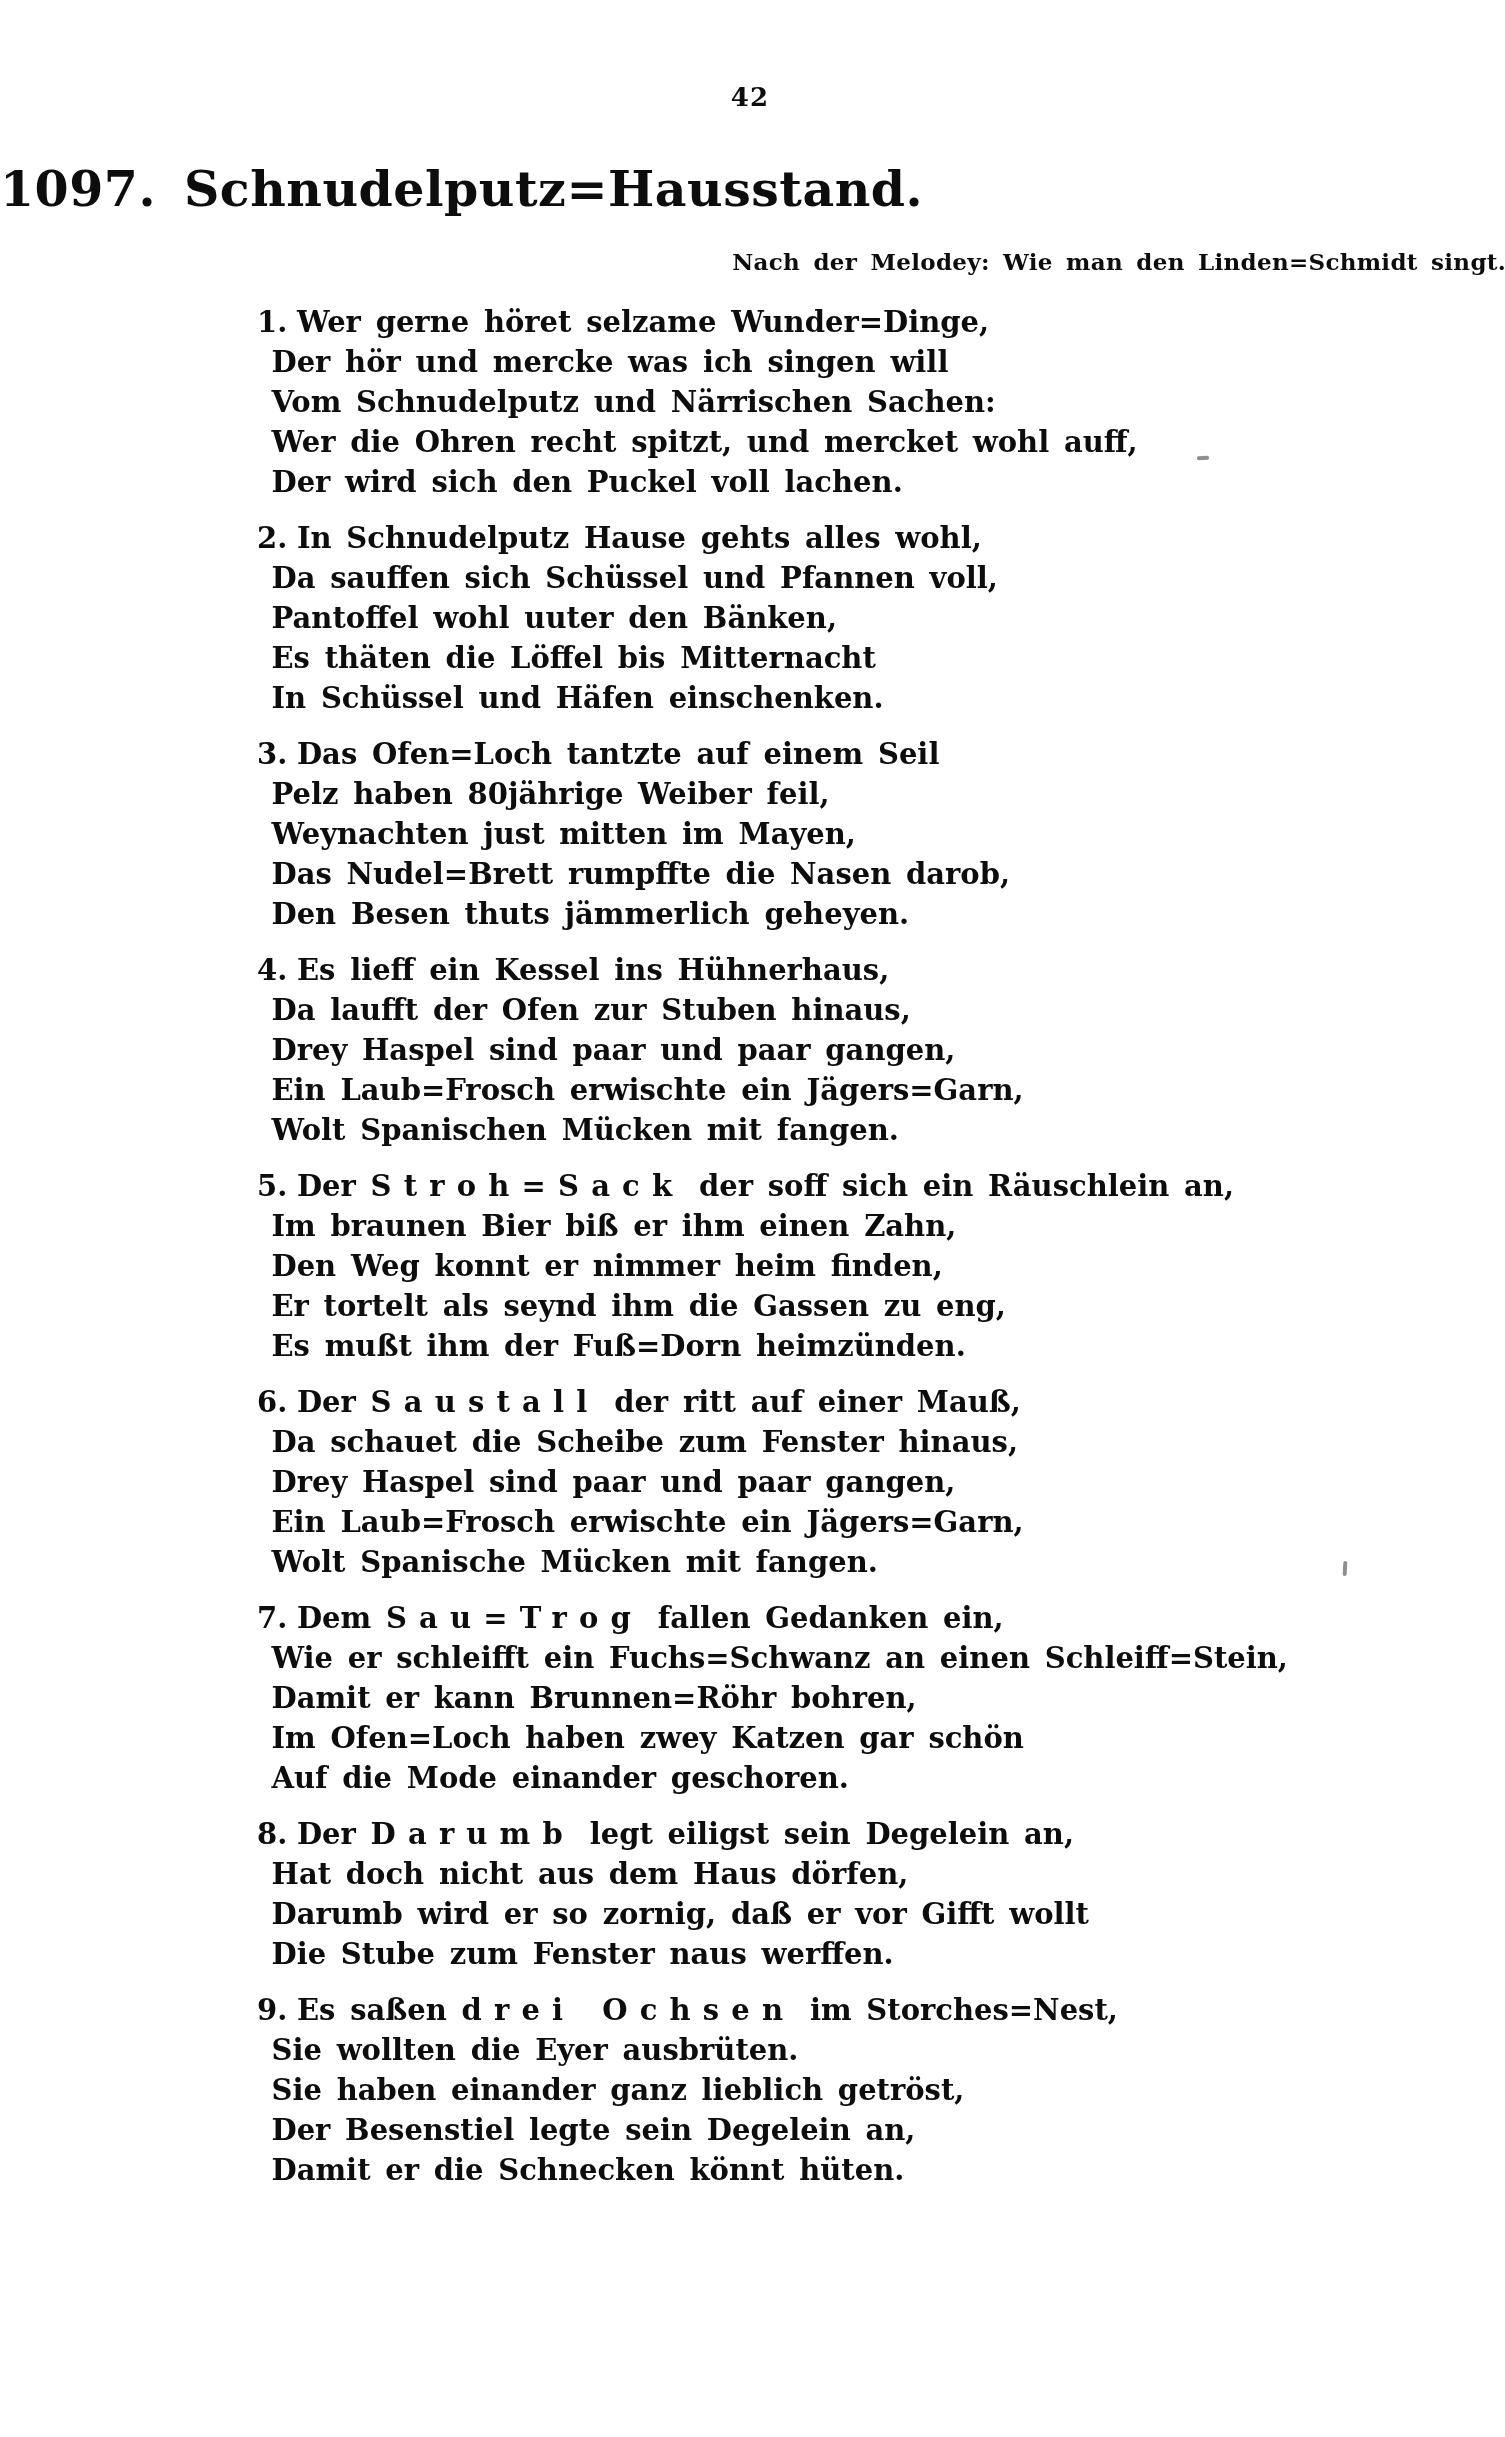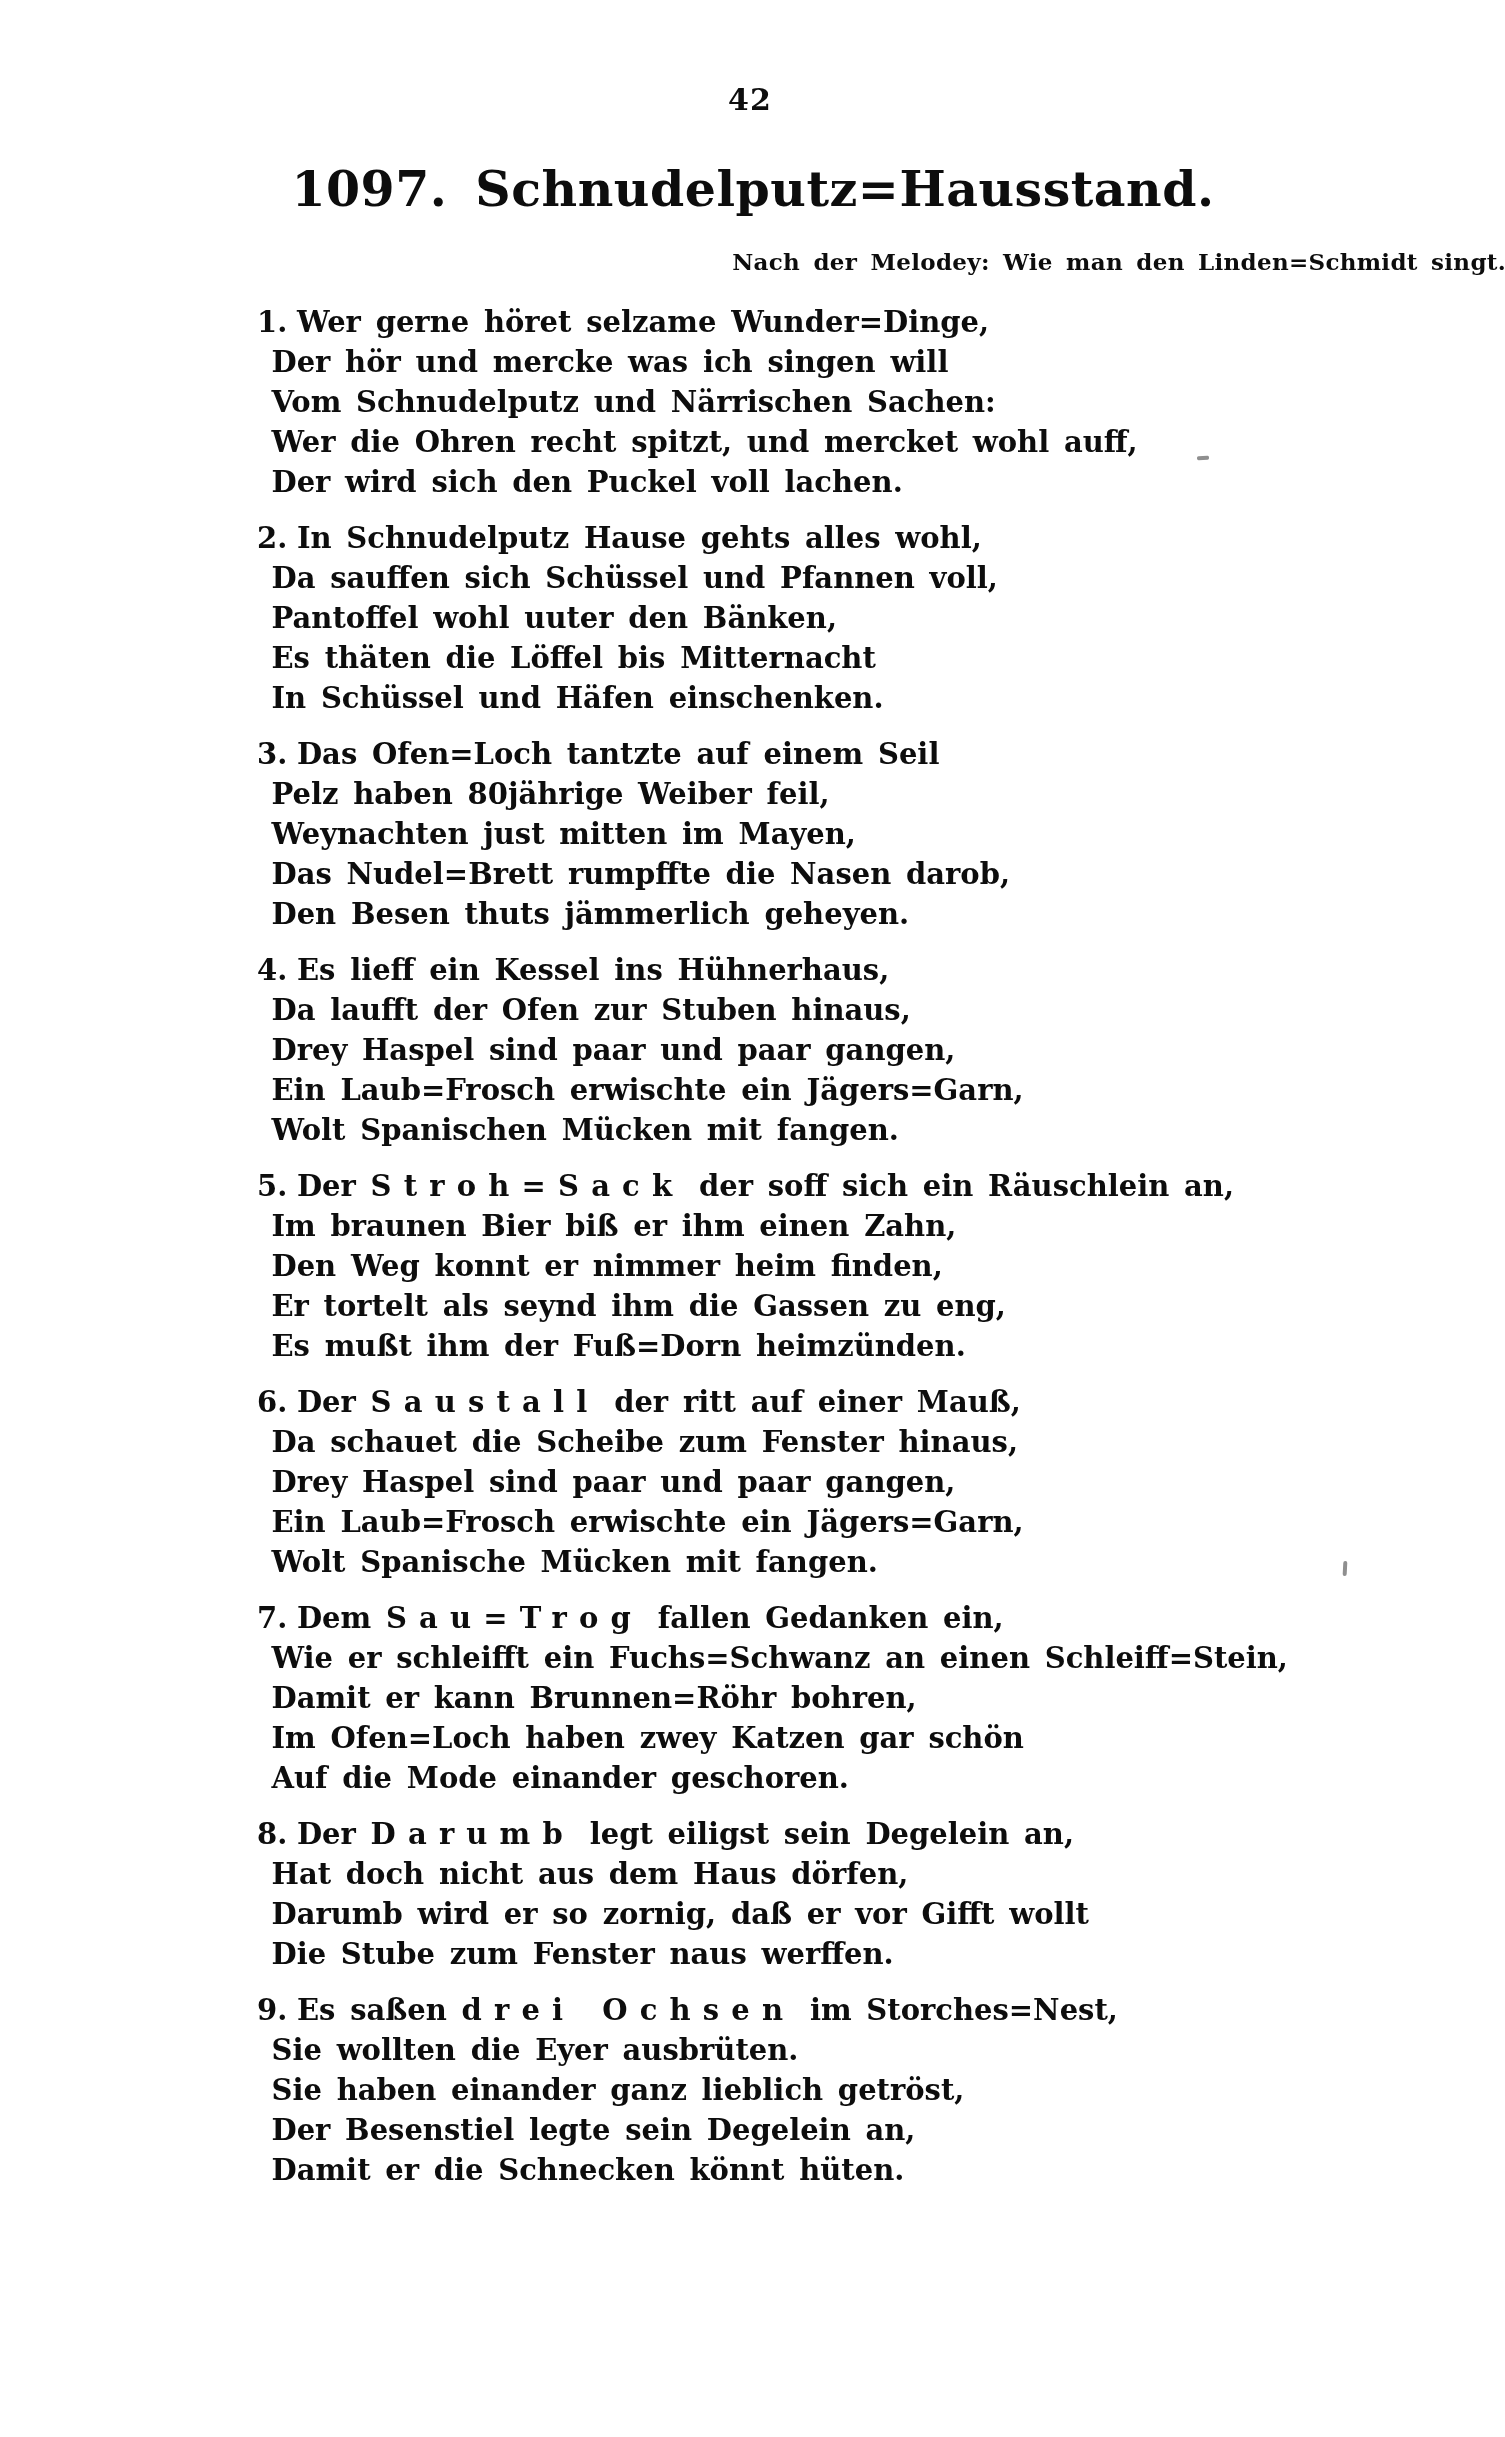--- a/index.html
+++ b/index.html
@@ -17,27 +17,27 @@
     background:var(--paper);
     color:var(--ink);
     font-family:"DejaVu Serif","Liberation Serif",serif;
     font-weight:700;
     overflow:hidden;
   }
   .page-number{
     position:absolute;
     top:82px;left:0;width:1500px;
     text-align:center;
-    font-size:30px;
+    font-size:26px;
     letter-spacing:1.1px;
   }
   .song-header{
     position:absolute;
     top:160px;left:0;width:100%;
-    text-align:center;
+    text-align:left;
     font-size:49px;
     white-space:nowrap;
     letter-spacing:0.5px;
   }
   .song-no{margin-right:28px;}
   .melody{
     position:absolute;
     top:248px;left:0;width:100%;
     text-align:right;
     font-size:23px;

